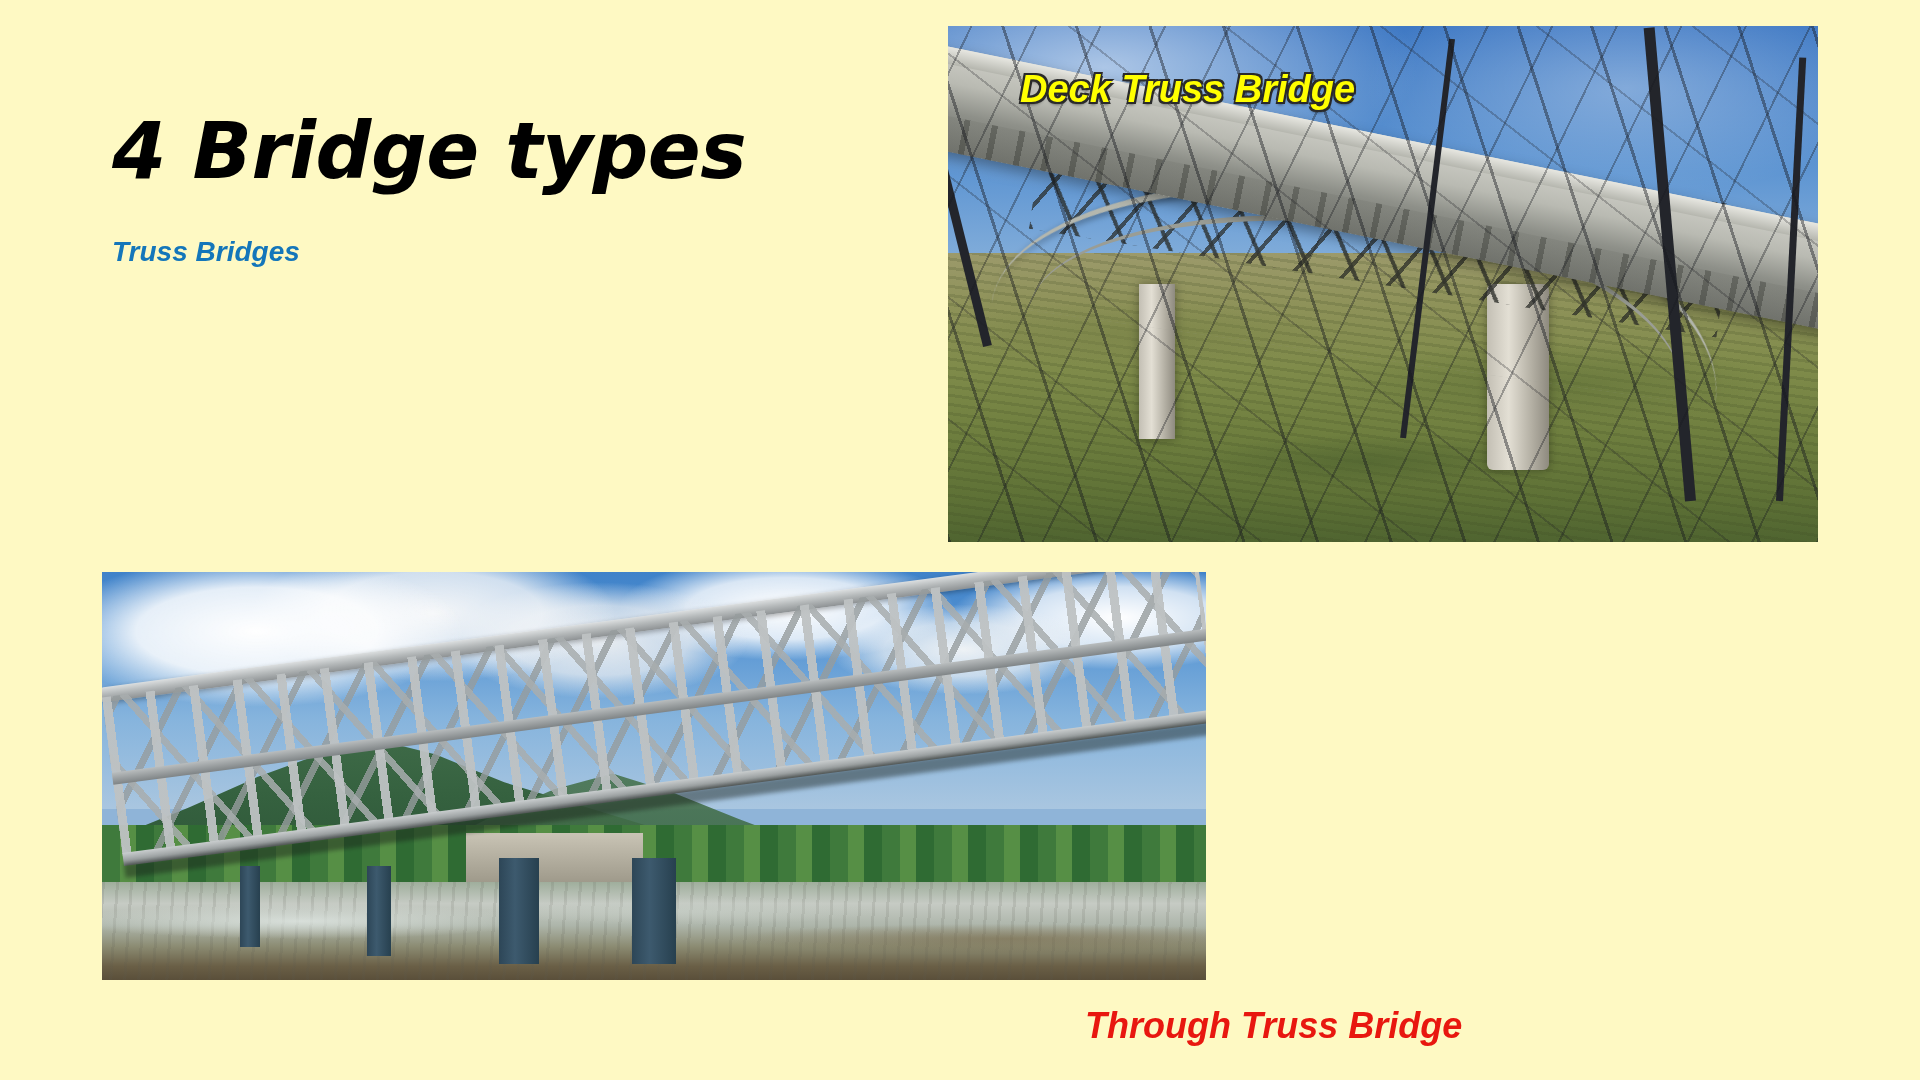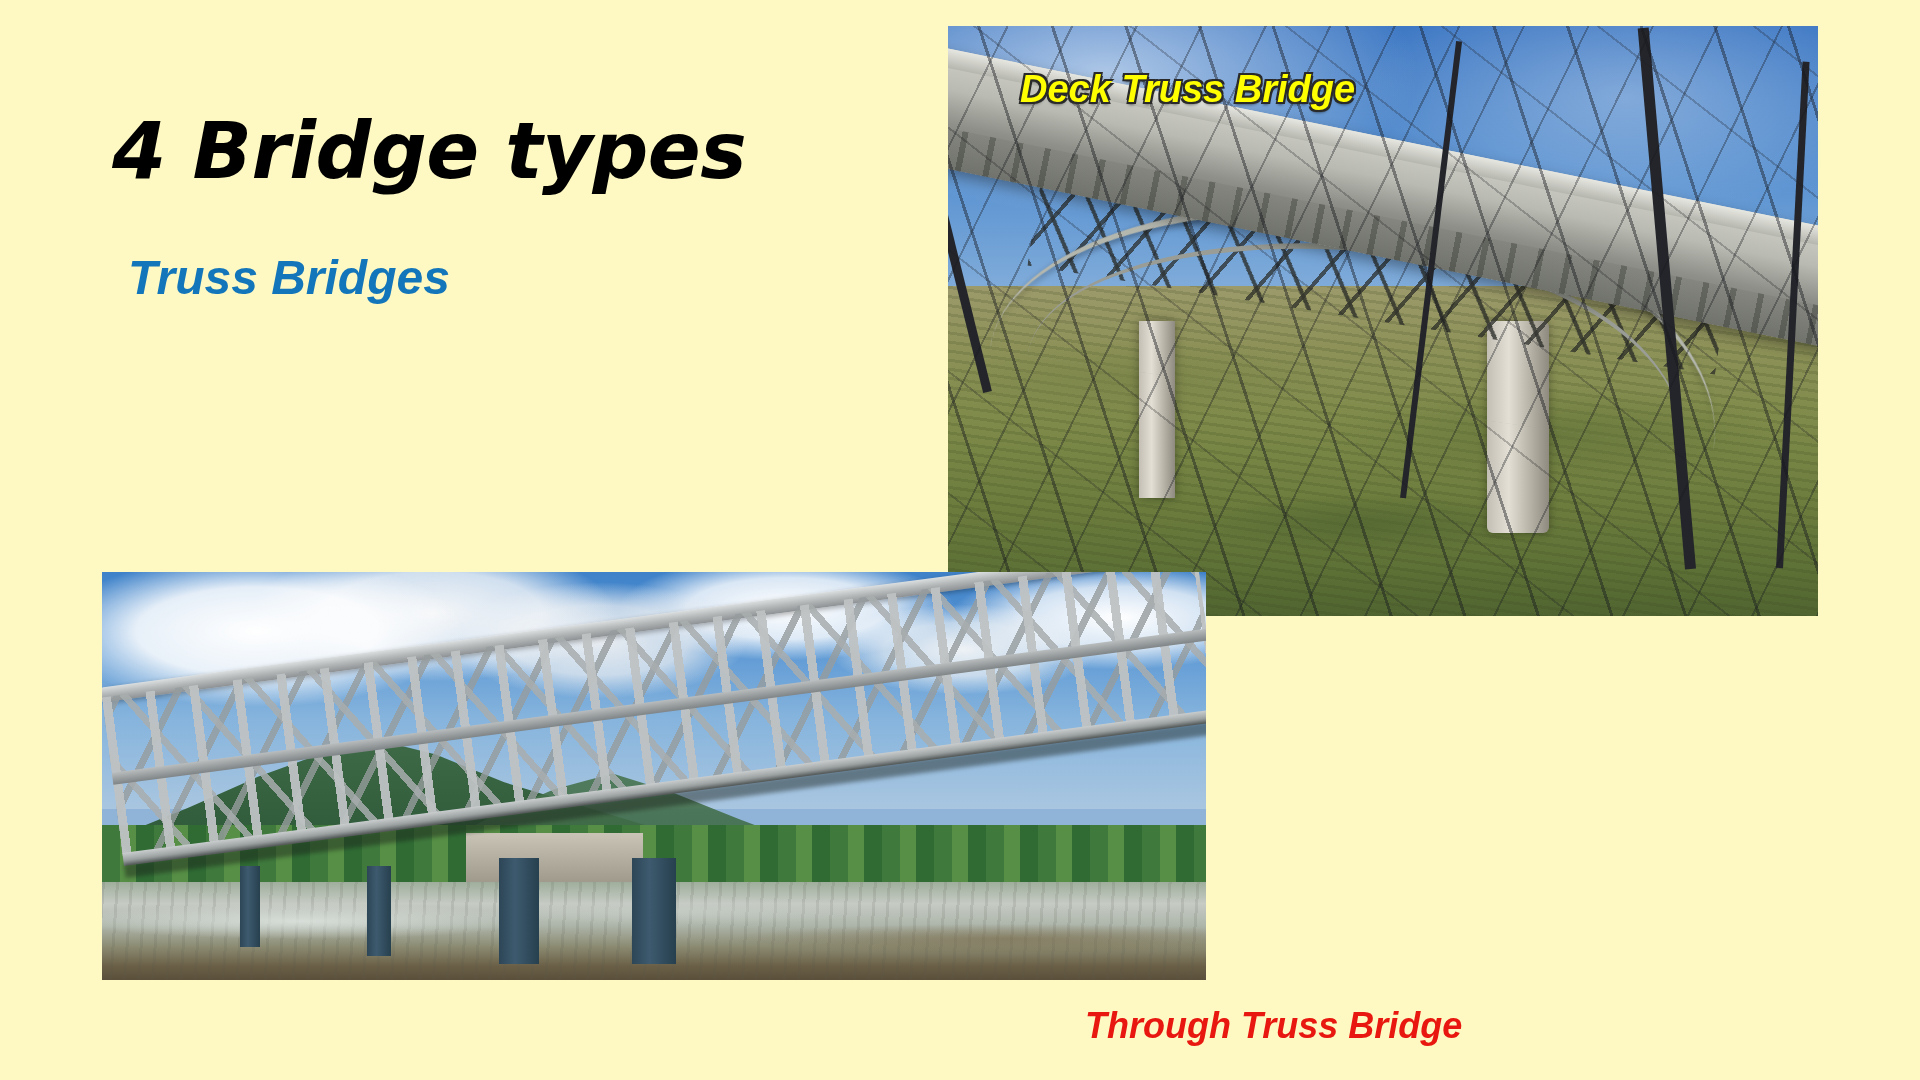--- a/index.html
+++ b/index.html
@@ -29,36 +29,36 @@
     font-size: 78px;
     font-weight: 700;
     color: #000000;
     line-height: 1.0;
     letter-spacing: -0.5px;
     white-space: nowrap;
     margin: 0;
   }
   #slide-subtitle {
     font-family: "Liberation Sans", sans-serif;
-    font-size: 48px;
+    font-size: 28px;
     font-weight: 700;
     color: #1476ba;
     line-height: 1.0;
-    margin: 16px;
+    margin: 0;
     padding-top: 48px;
     white-space: nowrap;
   }
 
   
   #deck-truss-photo {
     position: absolute;
     left: 948px;
     top: 26px;
     width: 870px;
-    height: 590px;
+    height: 516px;
     overflow: hidden;
     background: #6e92bd;
   }
   #deck-truss-photo .scene { position: absolute; inset: 0; }
 
   .dk-sky {
     position: absolute; inset: 0;
     background:
       radial-gradient(ellipse 60% 40% at 18% 8%, rgba(255,255,255,.55), rgba(255,255,255,0) 60%),
       radial-gradient(ellipse 50% 35% at 78% 12%, rgba(255,255,255,.30), rgba(255,255,255,0) 60%),

